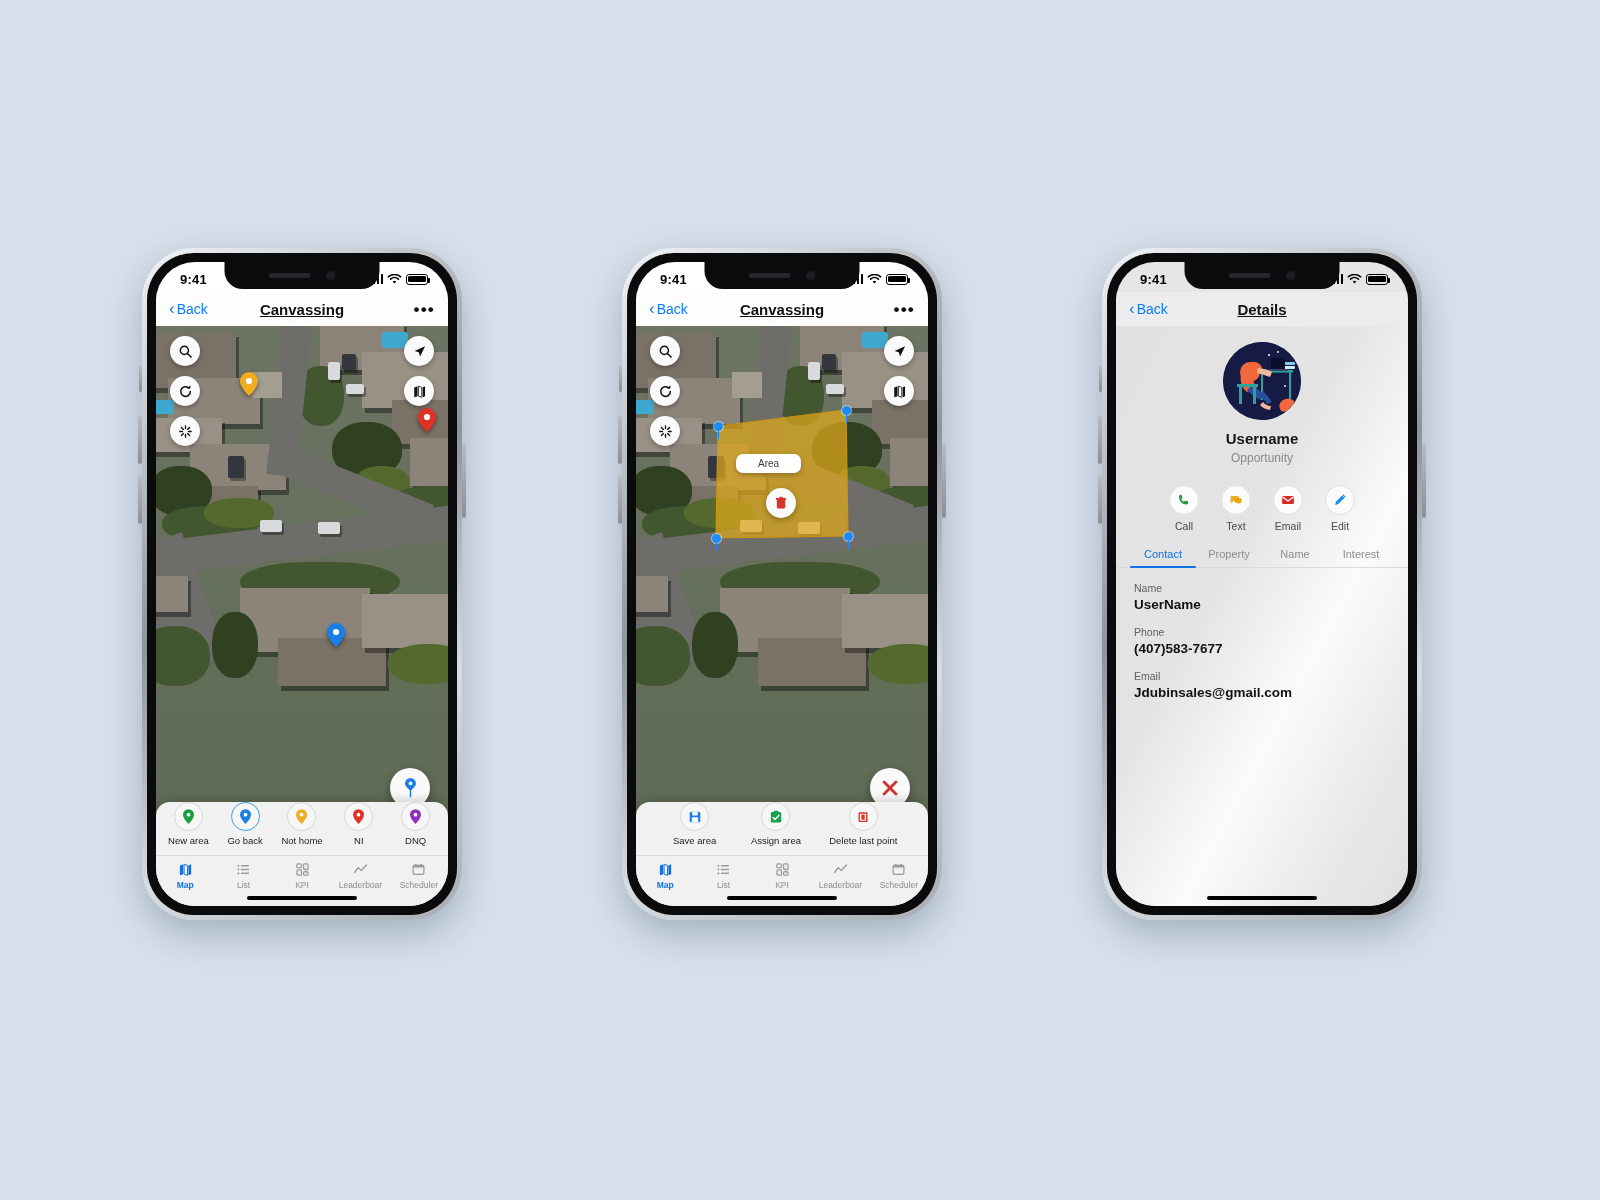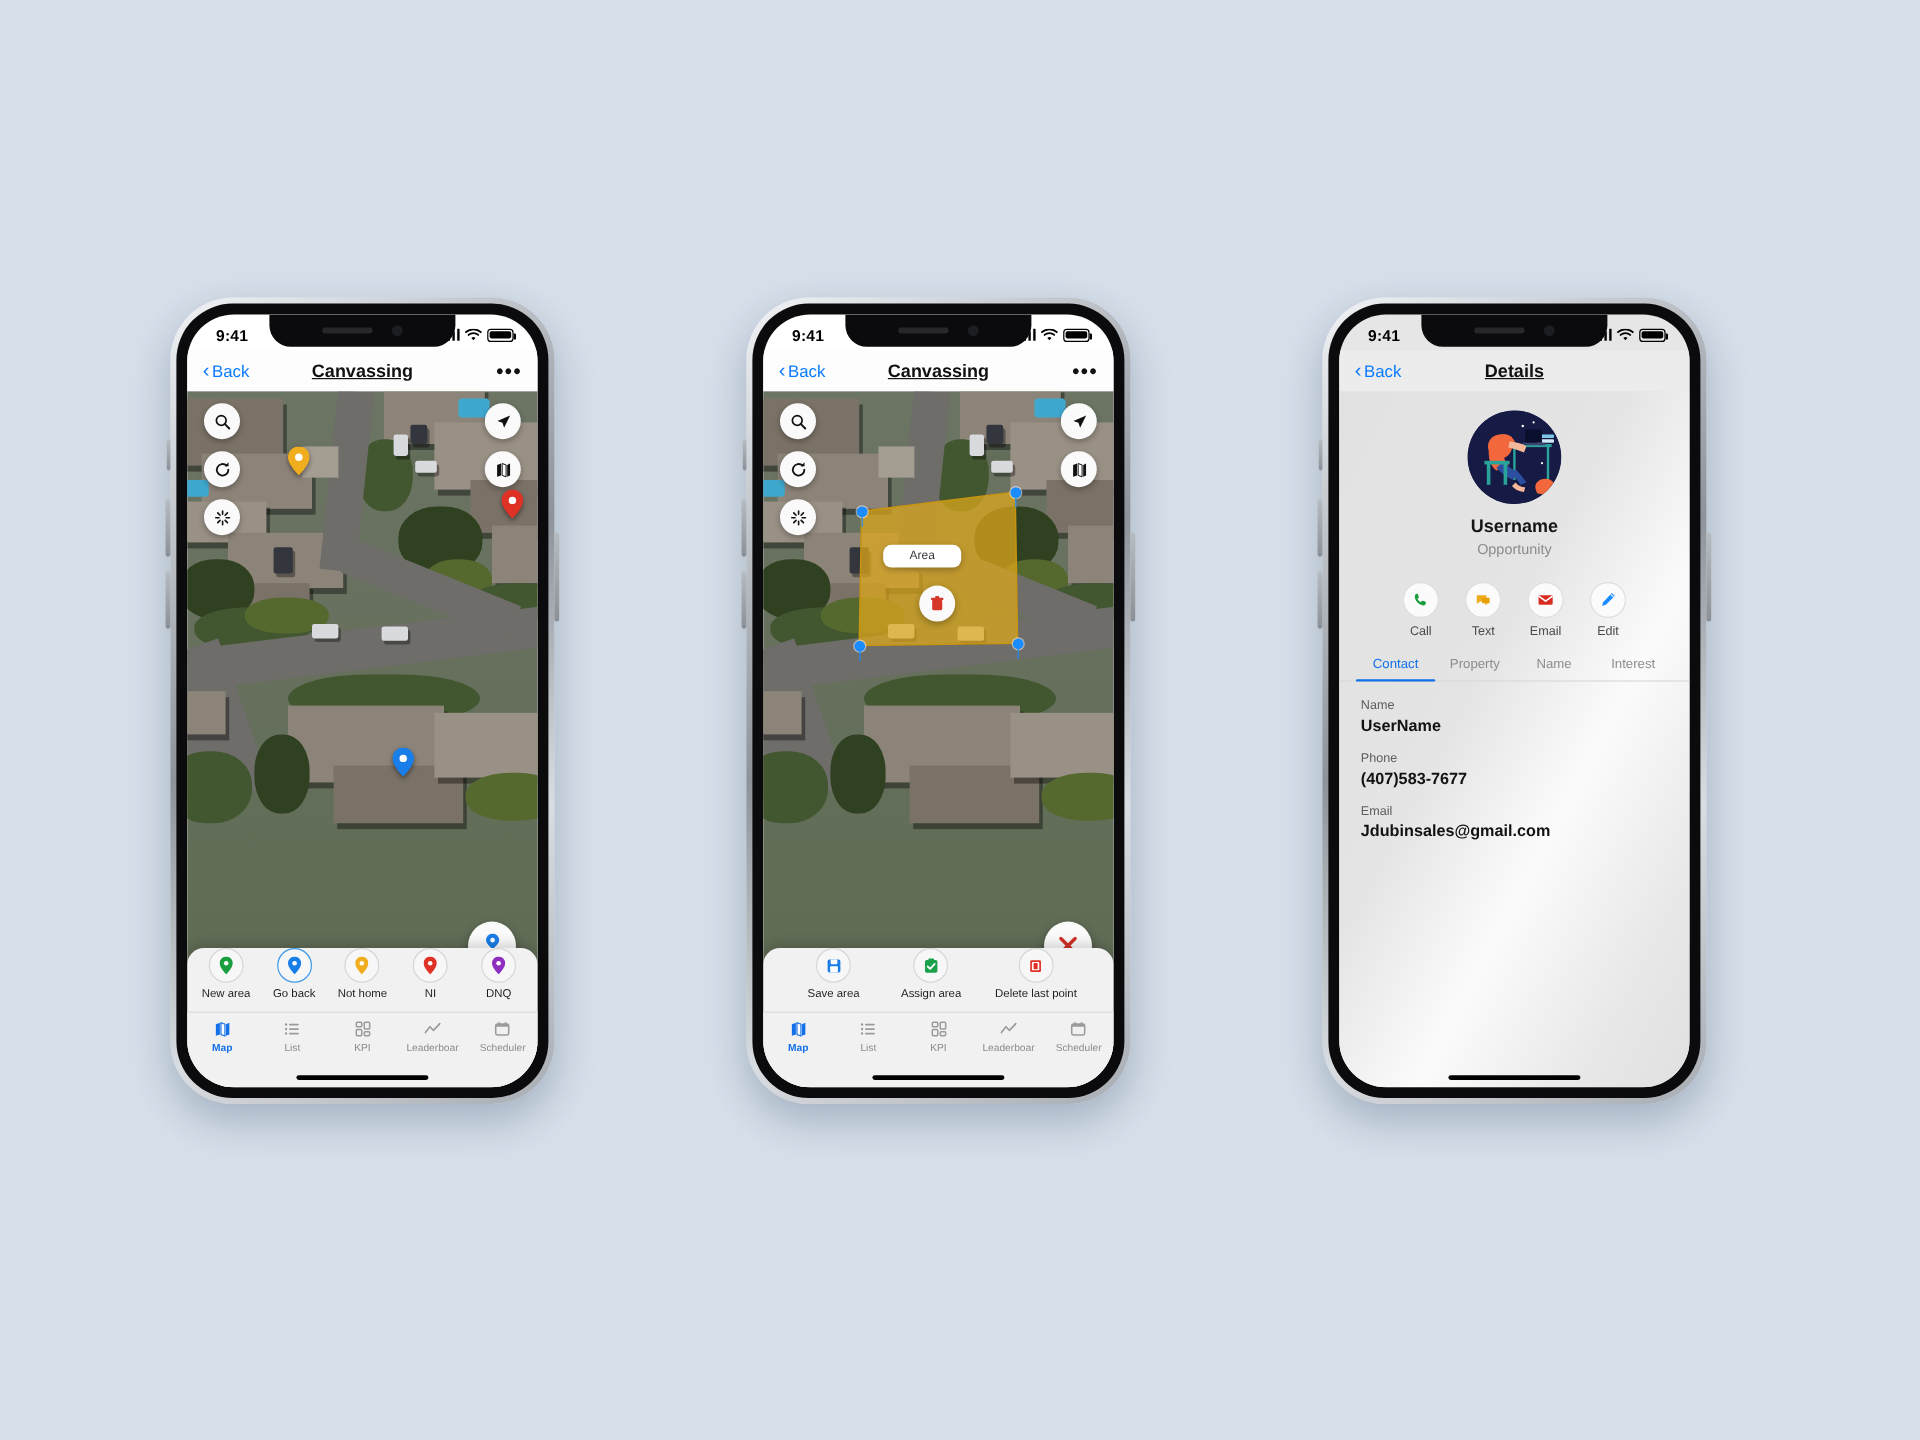--- a/index.html
+++ b/index.html
@@ -136,21 +136,21 @@
     width:29px; height:29px; border-radius:50%;
     border:1px solid #d7d7d7; background:#f7f7f7;
     display:flex; align-items:center; justify-content:center;
   }
   .circ.sel { border:1.6px solid #3e9ae8; }
   .sheet-item .lbl { font-size:9.5px; color:#1d1d1d; white-space:nowrap; }
 
   
   .tabbar {
     display:flex; border-top:1px solid #dcdcdc; background:#f1f1f1;
-    padding: 6px 0 28px;
+    padding: 6px 0 16px;
     align-items: center;
   }
   .tab { flex:1; display:flex; flex-direction:column; align-items:center; gap:3px; cursor:pointer; overflow:hidden;}
   .tab .tlbl { font-size:8.5px; color:#8c8c8c; white-space:nowrap; }
   .tab.active .tlbl { color:#1271e8; font-weight:bold; }
   .tab svg { width:15px; height:15px; display:block; }
 
   .home-ind {
     position:absolute; bottom:6px; left:50%; transform:translateX(-50%);
     width:110px; height:4px; background:#000; border-radius:3px; z-index:40;

